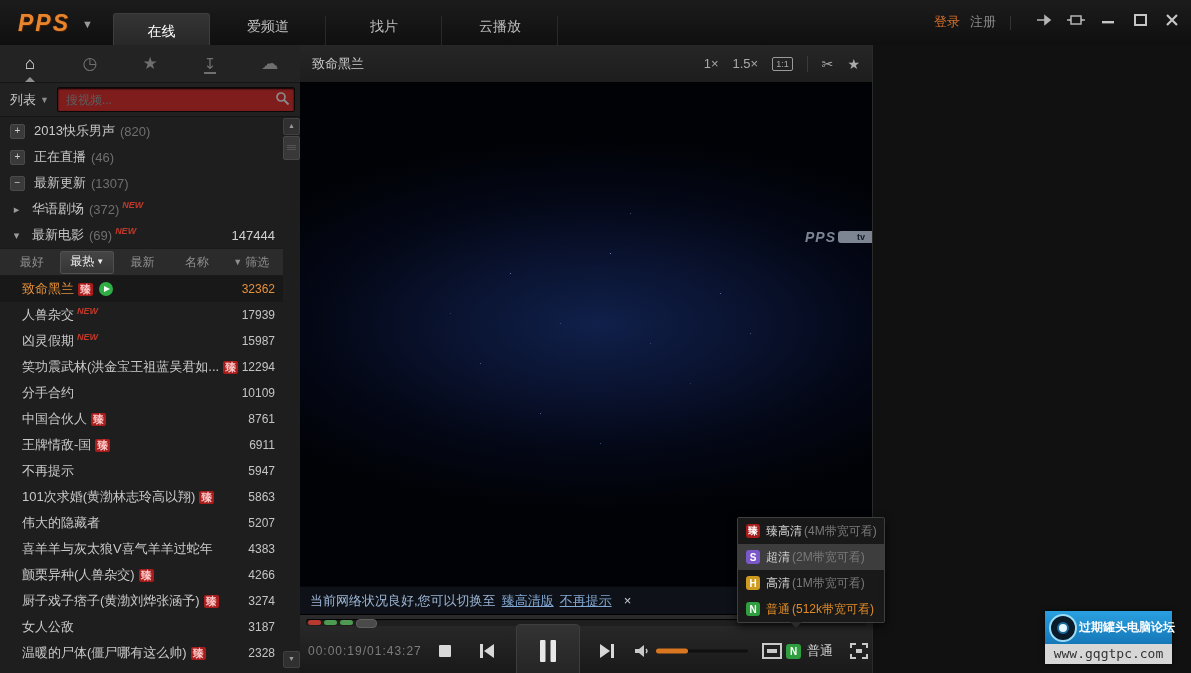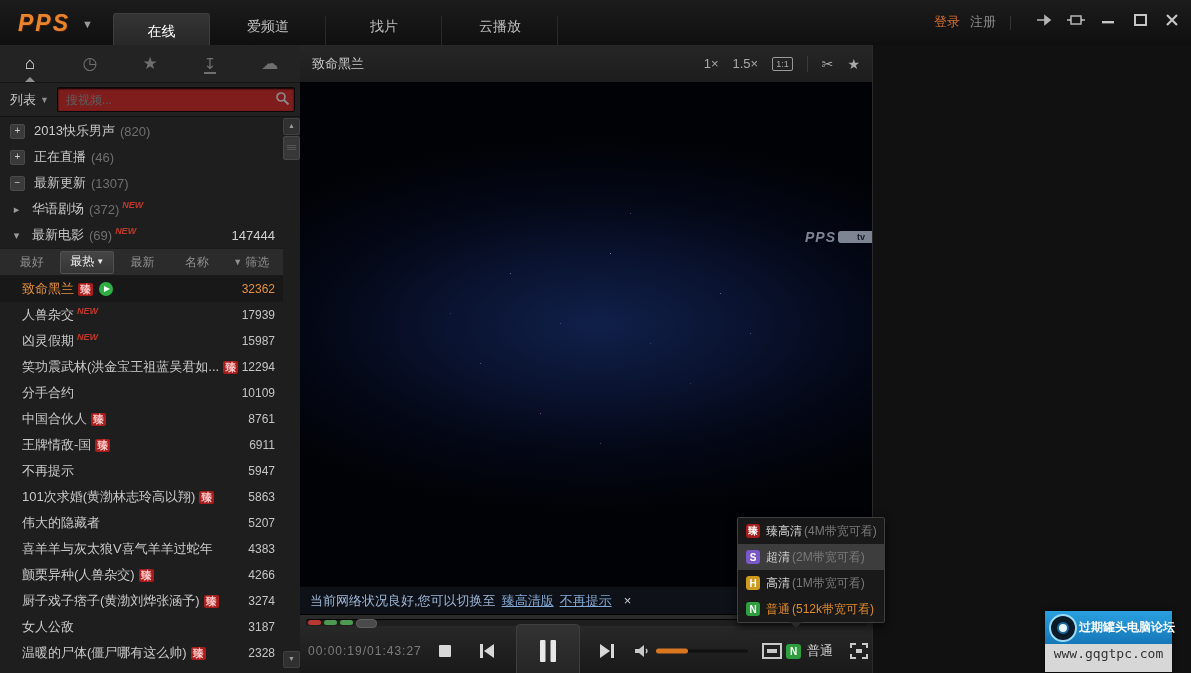--- a/index.html
+++ b/index.html
@@ -148,21 +148,21 @@
   .qpopup::after{content:"";position:absolute;left:52px;bottom:-6px;border-left:6px solid transparent;
         border-right:6px solid transparent;border-top:6px solid #2a2a2a;}
 
   
   .rightpanel{position:absolute;top:45px;left:872px;right:0;bottom:0;background:#111;border-left:1px solid #2a2a2a;}
   .sitemark{position:absolute;left:1045px;top:611px;width:127px;z-index:30;box-shadow:0 0 4px rgba(0,0,0,.6);}
   .sitemark .row1{background:linear-gradient(#2aa0e0,#1577b8);height:33px;display:flex;align-items:center;padding:0 4px;}
   .cam{width:24px;height:24px;border-radius:50%;background:#0a1a28;border:2px solid #9adcf5;position:relative;flex:none;}
   .cam::after{content:"";position:absolute;left:6px;top:6px;width:8px;height:8px;border-radius:50%;background:#e8f6ff;border:2px solid #1a6a9a;}
   .sitemark .t1{color:#fff;font-size:12px;font-weight:bold;margin-left:2px;white-space:nowrap;}
-  .sitemark .row2{background:#d7d7d7;color:#333;font-size:13px;text-align:center;height:28px;line-height:20px;
+  .sitemark .row2{background:#d7d7d7;color:#333;font-size:13px;text-align:center;height:20px;line-height:20px;
         font-family:"DejaVu Sans Mono",monospace;}
 </style>
 </head>
 <body>
 
 <div class="app">
 
   <div class="header">
     <div class="logo">PPS</div>
     <div class="logo-caret">▼</div>

